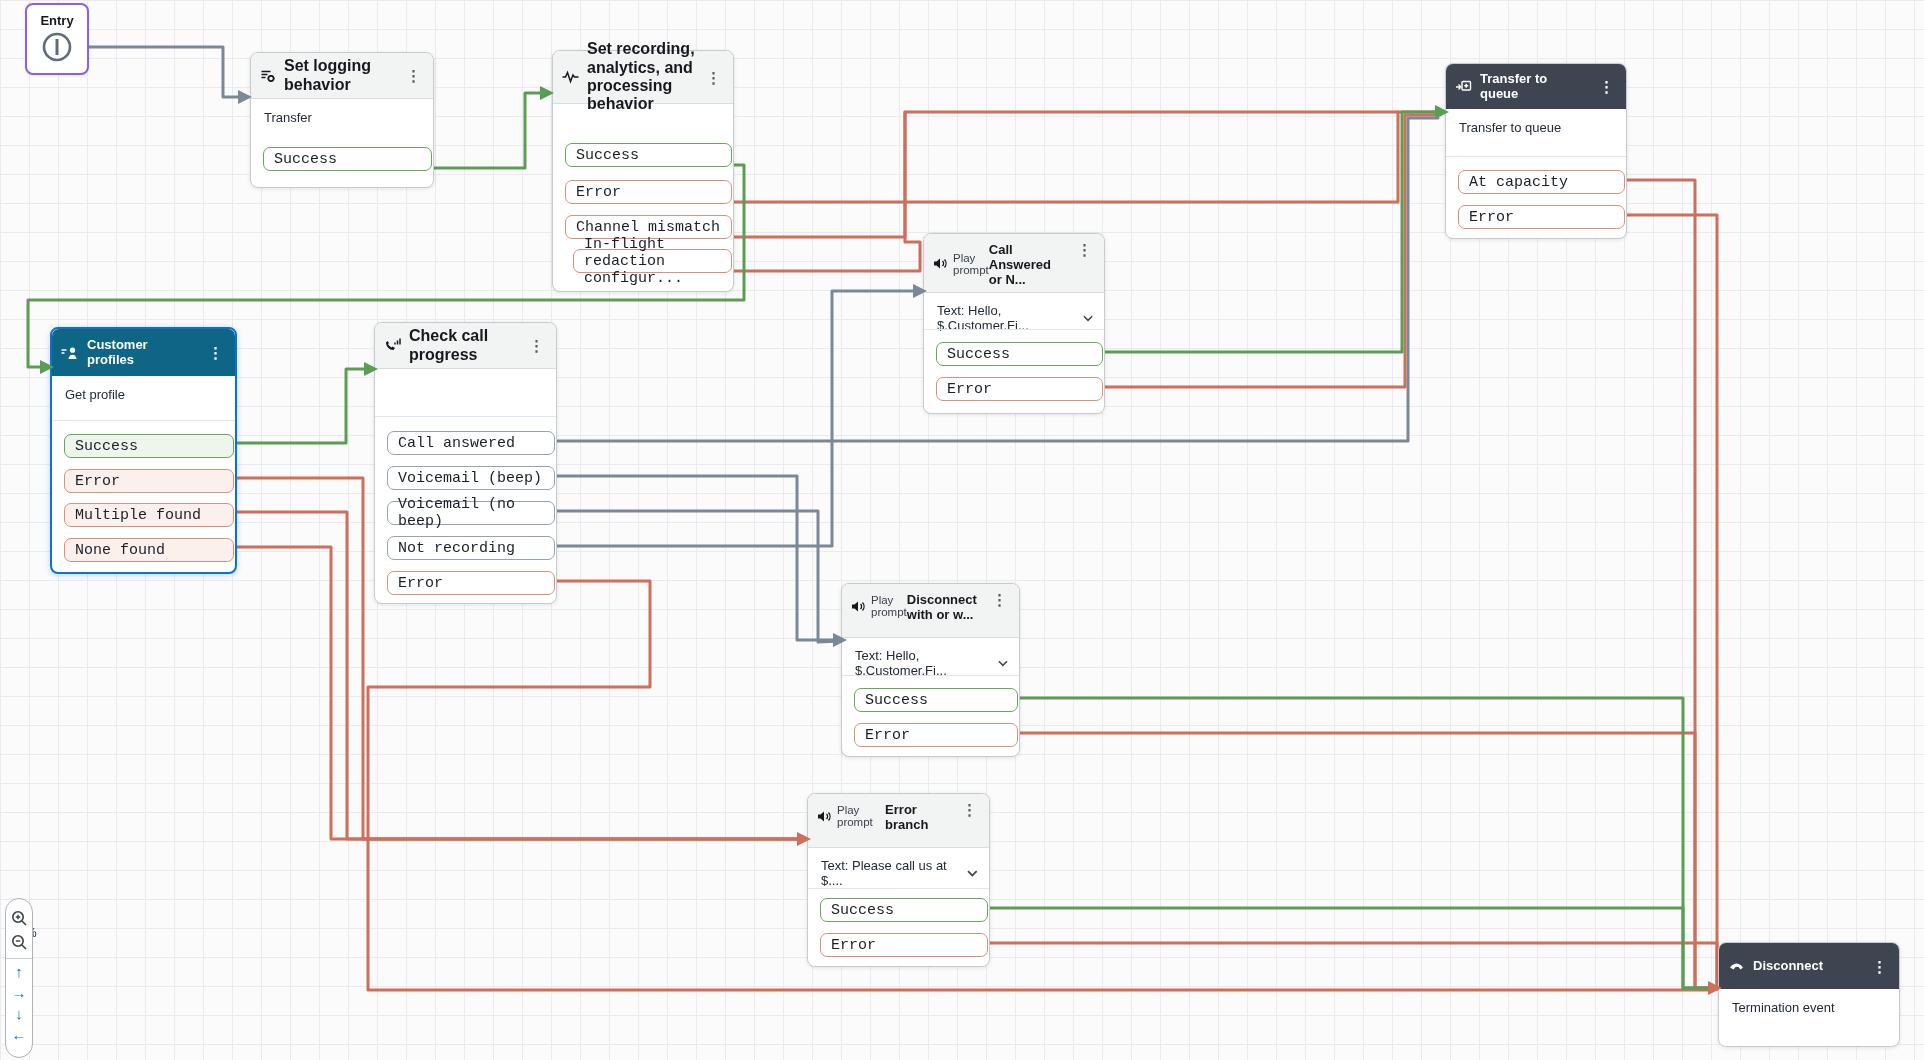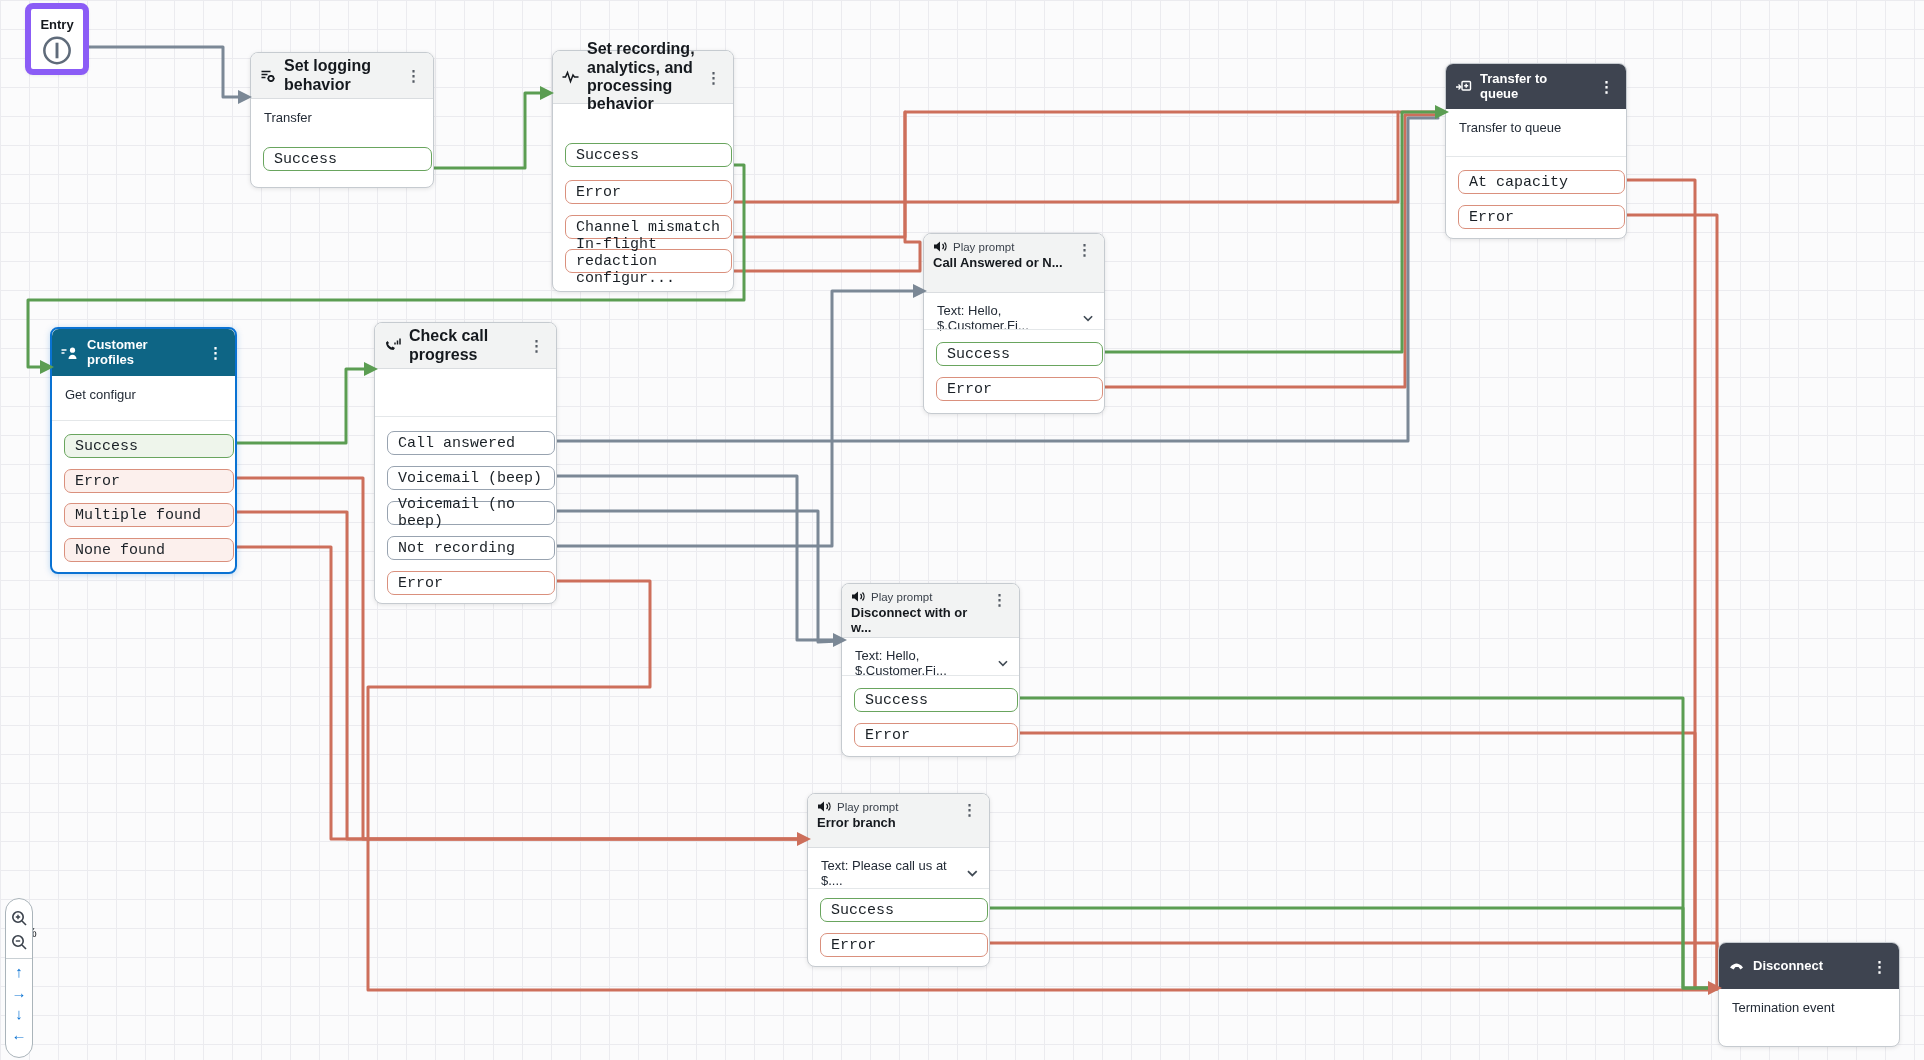--- a/index.html
+++ b/index.html
@@ -33,21 +33,21 @@
   }
   .hdr .title{font-weight:bold;font-size:16px;line-height:1.15;color:#15191e;}
   .node.teal .hdr{background:#0e6585;border-bottom:none;}
   .node.dark .hdr{background:#3e4450;border-bottom:none;}
   .node.teal .hdr .title,.node.dark .hdr .title{color:#fff;font-size:13px;}
   .kebab{
     margin-left:auto;color:#545b64;font-size:15px;font-weight:bold;
     line-height:1;padding:2px 3px;cursor:pointer;letter-spacing:0;
   }
   .node.teal .kebab,.node.dark .kebab{color:#fff;}
-  .hdr2{display:flex;flex-direction:column;justify-content:space-between;flex:1;}
+  .hdr2{display:flex;flex-direction:row;justify-content:space-between;flex:1;}
   .hdr2 .kind{font-size:11.5px;color:#3a414b;display:flex;align-items:center;gap:6px;}
   .hdr2 .ptitle{font-weight:bold;font-size:13px;margin-top:2px;color:#15191e;}
   .bodyrow{padding:11px 13px 9px 13px;font-size:13px;color:#232b36;}
   .actionrow{
     padding:10px 11px 9px 13px;font-size:13px;color:#232b36;
     display:flex;align-items:center;justify-content:space-between;cursor:pointer;
   }
   .divider{border-top:1px solid #e4e7e9;position:absolute;left:0;right:0;}
   .out{
     position:absolute;left:12px;right:1px;height:22px;
@@ -58,21 +58,21 @@
   .out.success{border-color:#69a55e;}
   .out.error{border-color:#da907d;}
   .out.neutral{border-color:#98a3b0;}
   .out.tint.success{background:#eef5eb;}
   .out.tint.error{background:#fcf0ed;}
   .icon{flex:0 0 auto;display:flex;align-items:center;}
 
   
   .entry{
     position:absolute;z-index:2;left:25px;top:3px;width:64px;height:72px;
-    background:#fff;border:6px solid #8b5cf6;border-radius:8px;
+    background:#fff;border:2px solid #8b5cf6;border-radius:8px;
     box-shadow:0 1px 3px rgba(0,0,0,.06);
     display:flex;flex-direction:column;align-items:center;padding-top:8px;box-sizing:border-box;
   }
   .entry .etitle{font-weight:bold;font-size:13px;color:#15191e;}
 
   
   .zoomlabel{position:absolute;z-index:4;left:6px;top:926px;font-size:12px;color:#15191e;}
   .ctrl{
     position:absolute;z-index:4;left:5px;top:898px;width:28px;height:160px;
     background:#fff;border:1px solid #aab4ba;border-radius:14px;
@@ -152,38 +152,38 @@
   </div>
   <div class="out success" style="top:92px;">
     <span>Success</span>
   </div>
   <div class="out error" style="top:129px;">
     <span>Error</span>
   </div>
   <div class="out error" style="top:164px;">
     <span>Channel mismatch</span>
   </div>
-  <div class="out error" style="top:198px;">
+  <div class="out error" style="top:198px;margin-left:8px;">
     <span>In-flight redaction configur...</span>
   </div>
 </div>
 
 <div class="node teal selected" style="left:50px;top:327px;width:183px;height:243px;">
   <div class="hdr" style="height:47px;">
     <span class="icon">
       <svg width="18" height="14" viewBox="0 0 18 14" fill="none" stroke="#fff" stroke-width="1.5">
         <path d="M0.5 4h5M0.5 7h3"></path>
         <circle cx="11.5" cy="4.2" r="2.6" fill="#fff" stroke="none"></circle>
         <path d="M7.5 13c0-2.6 1.8-4.2 4-4.2s4 1.6 4 4.2" fill="#fff" stroke="none"></path>
       </svg>
     </span>
     <span class="title">Customer profiles</span>
     <span class="kebab">⋮</span>
   </div>
-  <div class="bodyrow">Get configur</div>
+  <div class="bodyrow">Get profile</div>
   <div class="divider" style="top:91px;"></div>
   <div class="out success tint" style="top:105px;">
     <span>Success</span>
   </div>
   <div class="out error tint" style="top:140px;">
     <span>Error</span>
   </div>
   <div class="out error tint" style="top:174px;">
     <span>Multiple found</span>
   </div>

